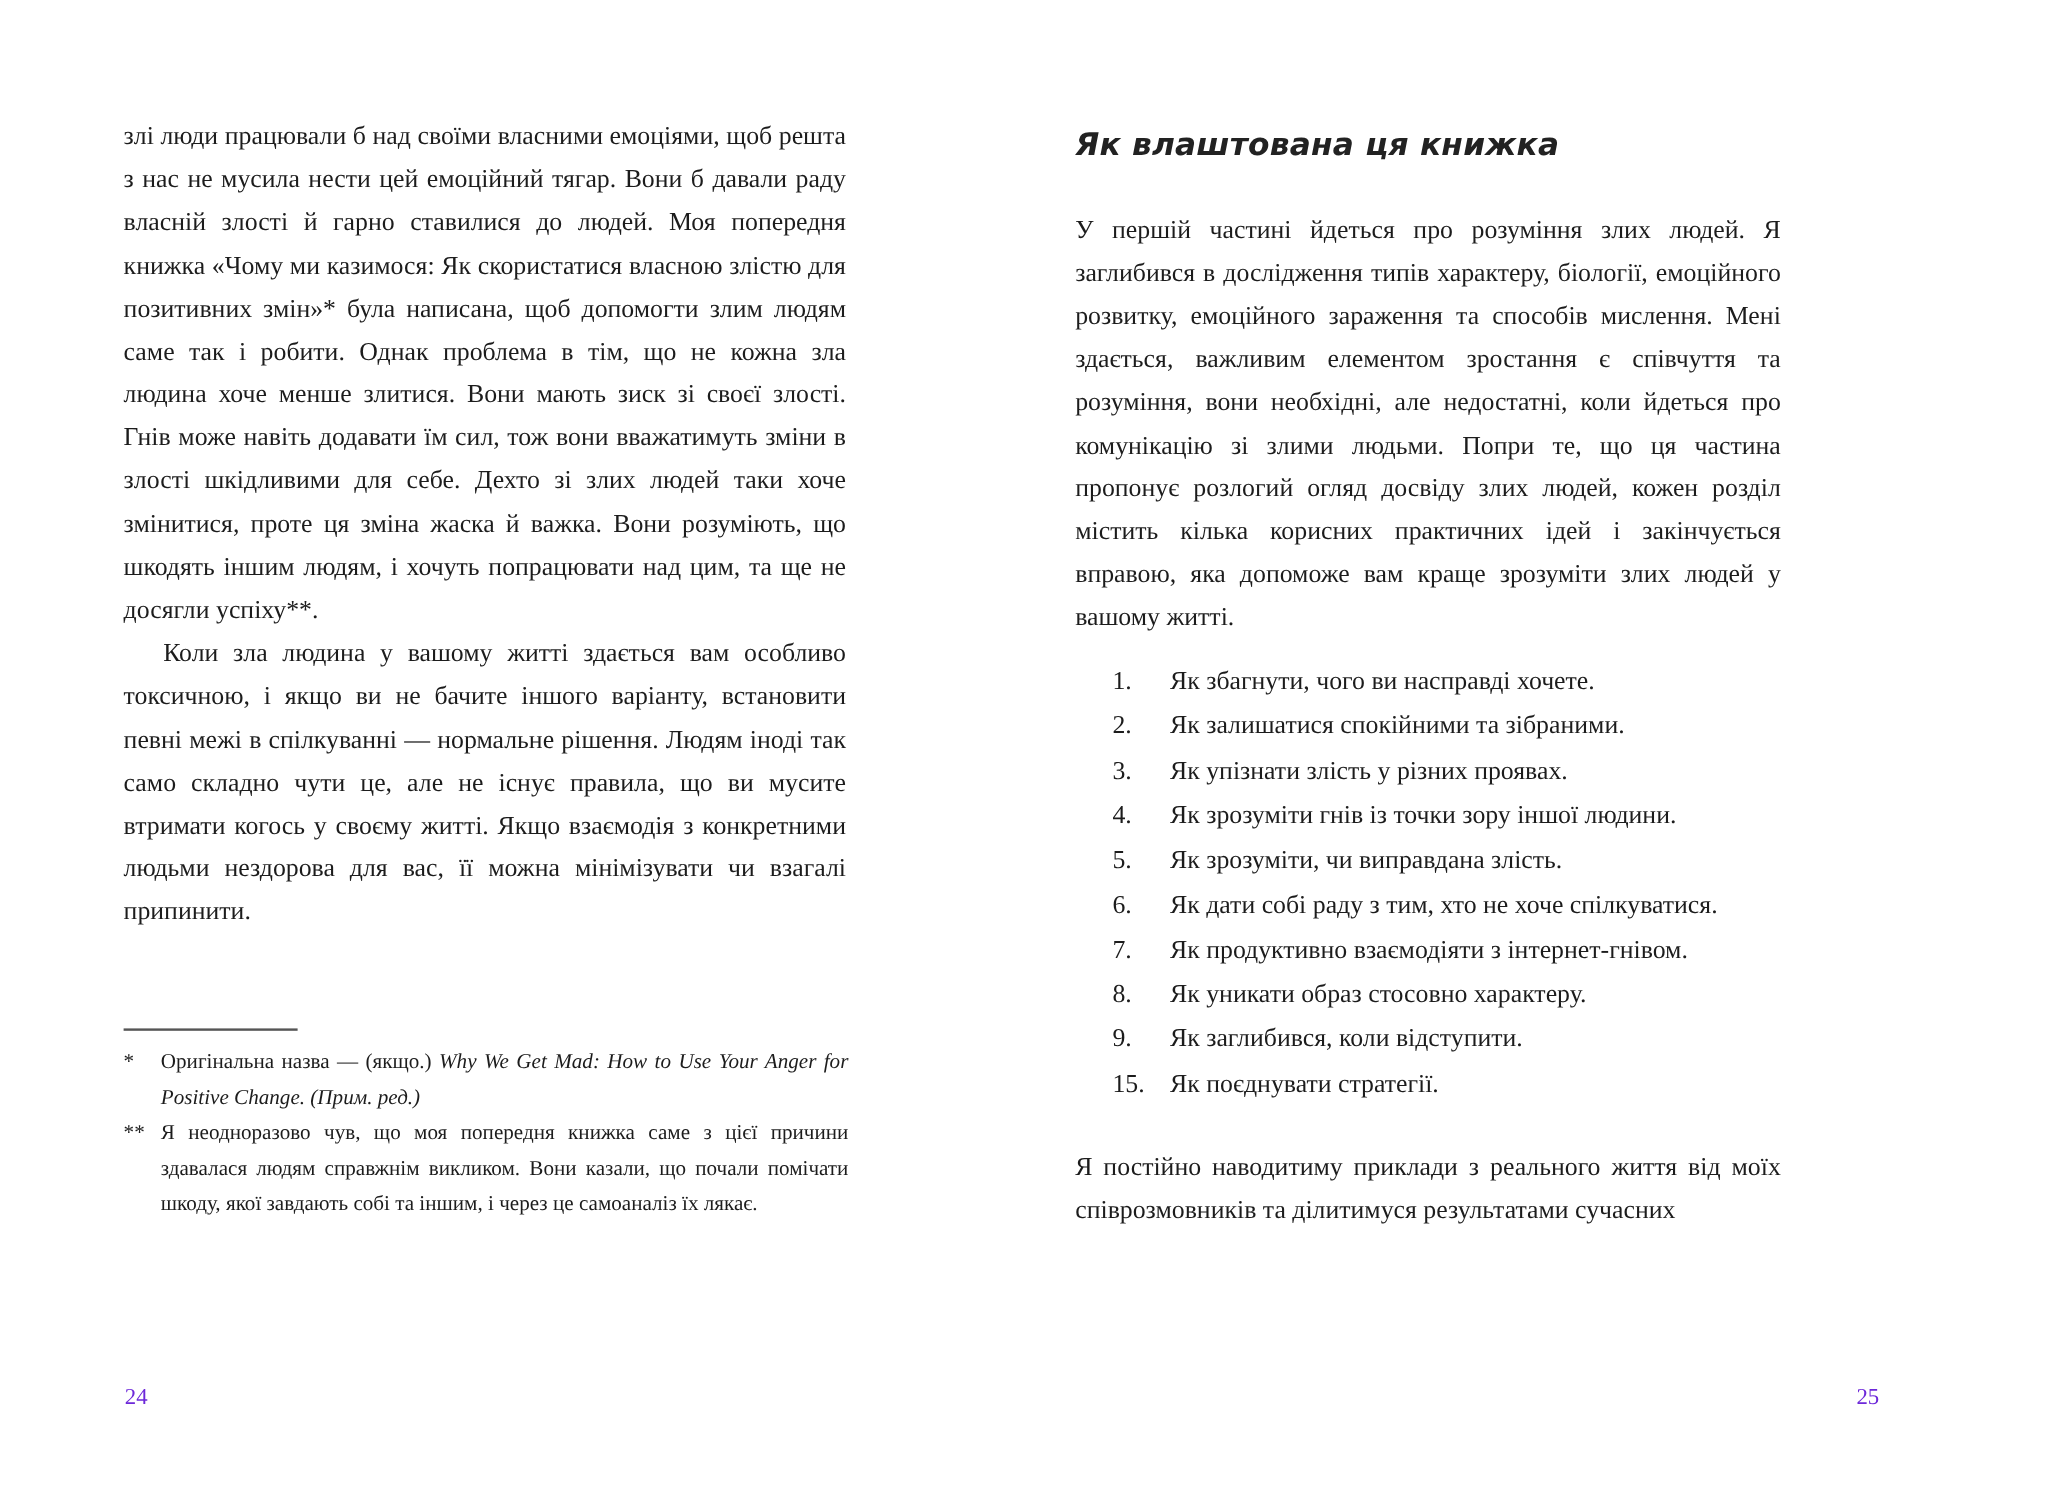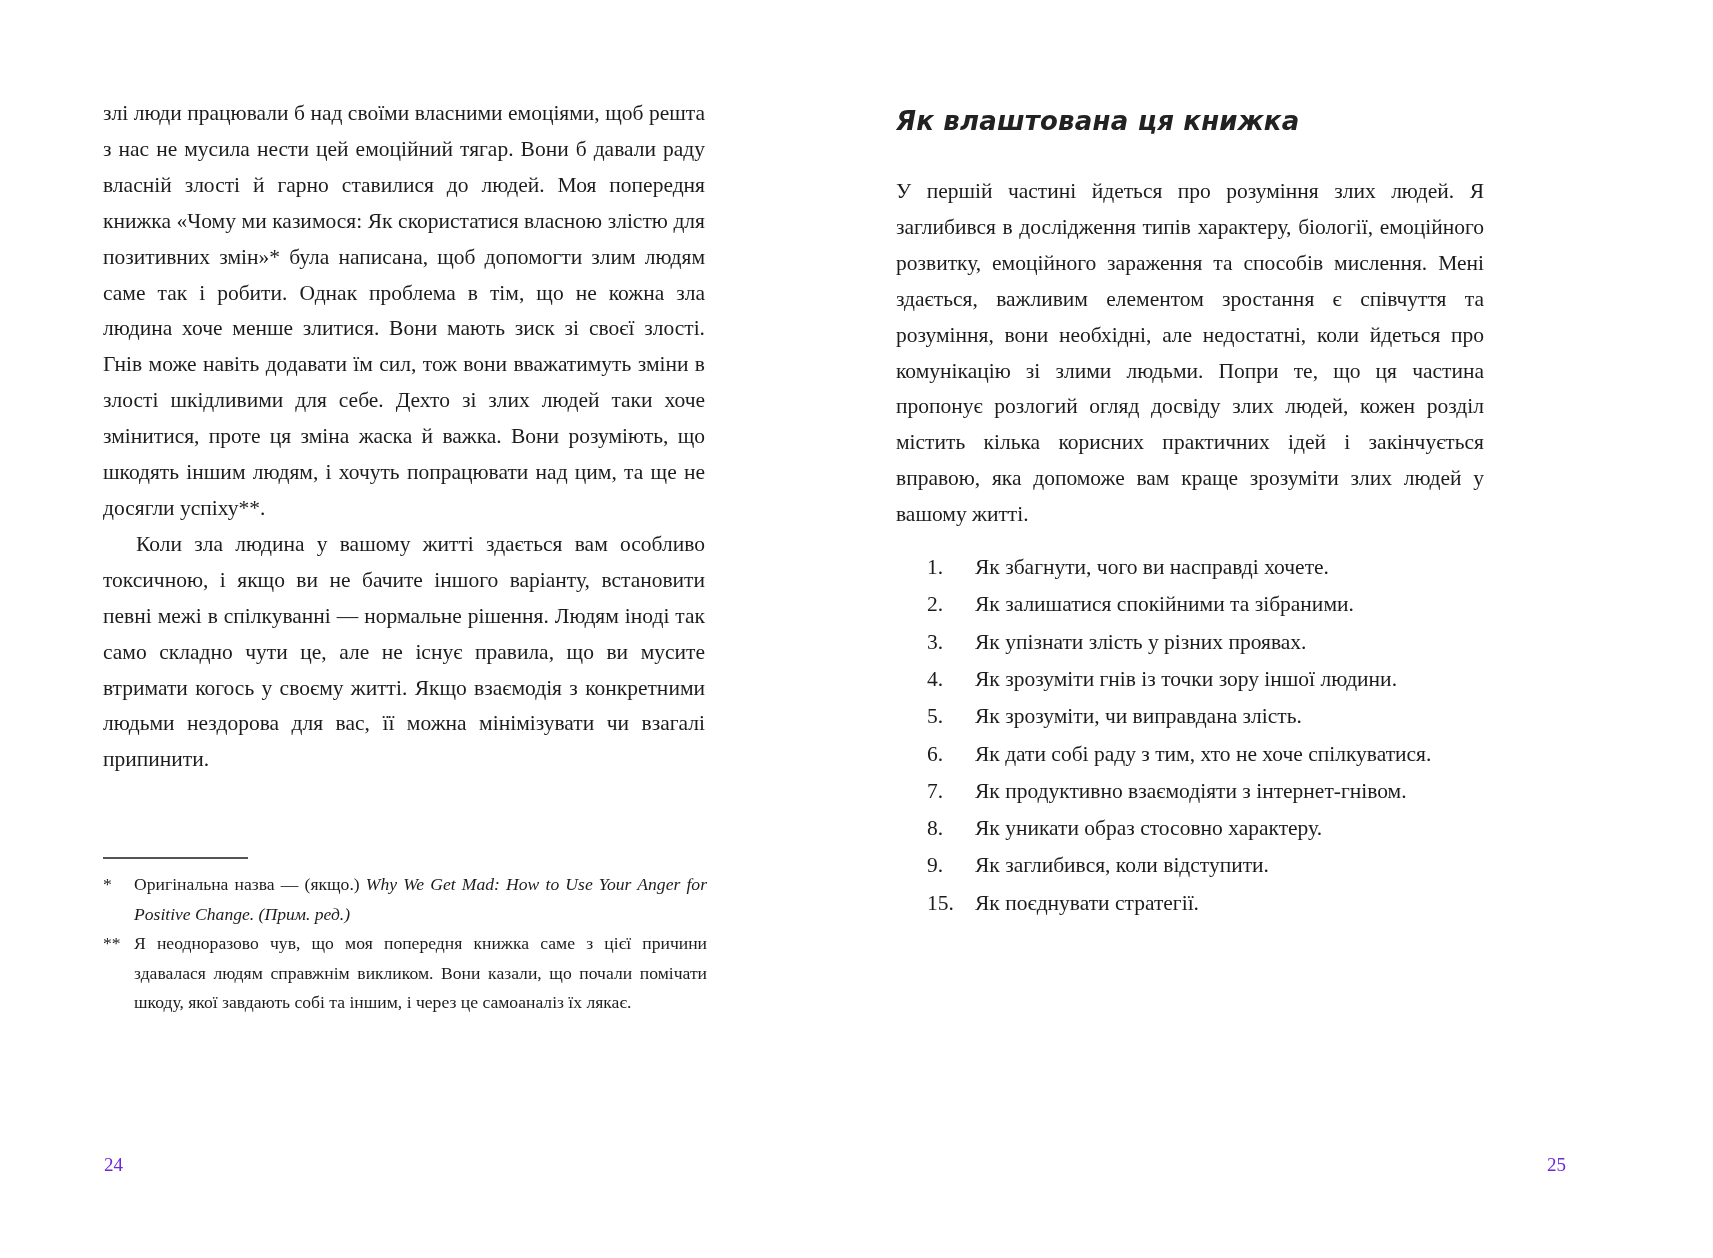--- a/index.html
+++ b/index.html
@@ -136,17 +136,18 @@
           </li>
           <li class="list-item">
             <span class="list-num">9.</span>
             <span class="list-text">Як заглибився, коли відступити.</span>
           </li>
           <li class="list-item">
             <span class="list-num">15.</span>
             <span class="list-text">Як поєднувати стратегії.</span>
           </li>
         </ol>
+        <p class="para closing">Я постійно наводитиму приклади з реального життя від моїх співрозмовників та ділитимуся результатами сучасних</p>
       </div>
     <div class="pagenum right-num">25</div>
   </div>
 
 </div>
 
 </body></html>

